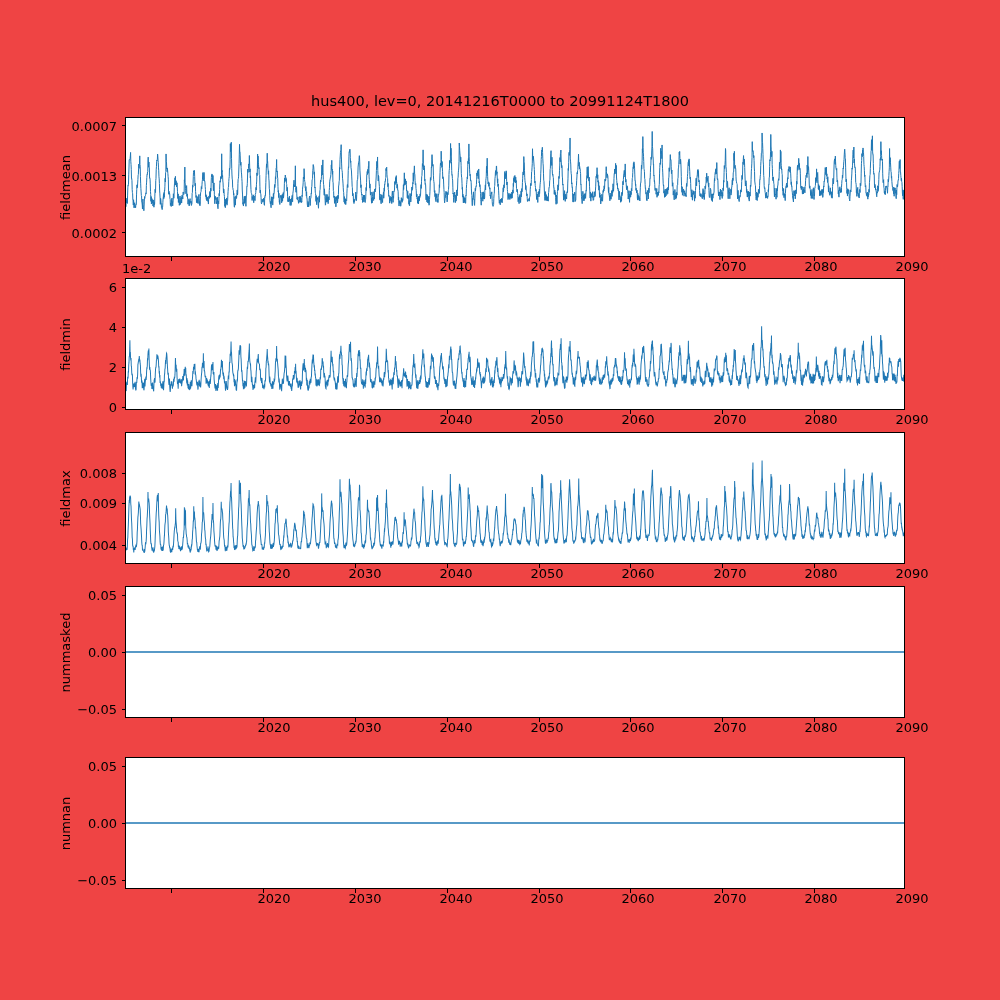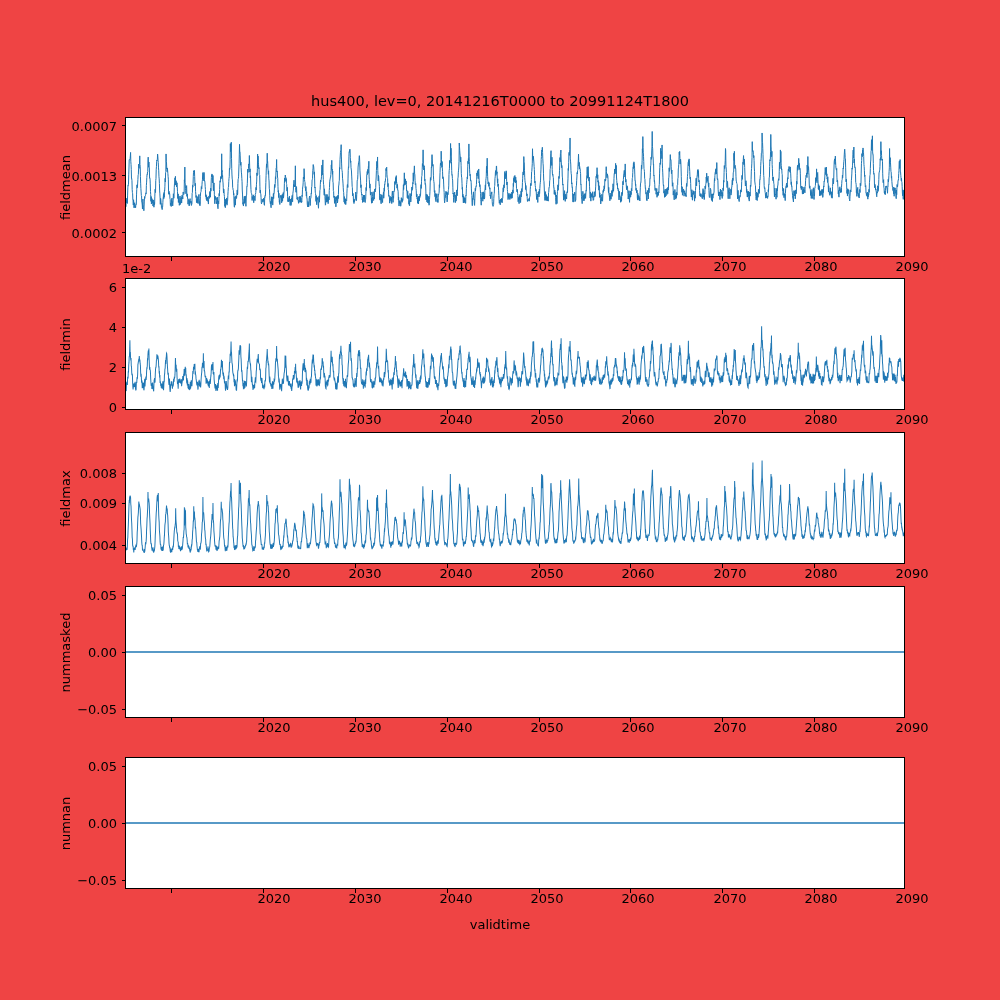--- a/index.html
+++ b/index.html
@@ -175,21 +175,20 @@
   <div class="ytick" style="left:35px; top:873px; width:82px;">−0.05</div>
   <div class="xtick" style="left:246px; top:891px; width:56px;">2020</div>
   <div class="xtick" style="left:337px; top:891px; width:56px;">2030</div>
   <div class="xtick" style="left:428px; top:891px; width:56px;">2040</div>
   <div class="xtick" style="left:519px; top:891px; width:56px;">2050</div>
   <div class="xtick" style="left:610px; top:891px; width:56px;">2060</div>
   <div class="xtick" style="left:702px; top:891px; width:56px;">2070</div>
   <div class="xtick" style="left:793px; top:891px; width:56px;">2080</div>
   <div class="xtick" style="left:884px; top:891px; width:56px;">2090</div>
 
-  <div class="xlabel" style="left:0px; top:917px; width:1000px;">validtime</div>
 
 <div class="tickmark" style="left: 171.282px; top: 257px; width: 1px; height: 3.5px;"></div>
     <div class="tickmark" style="left: 263.112px; top: 257px; width: 1px; height: 3.5px;"></div>
     <div class="tickmark" style="left: 354.941px; top: 257px; width: 1px; height: 3.5px;"></div>
     <div class="tickmark" style="left: 446.771px; top: 257px; width: 1px; height: 3.5px;"></div>
     <div class="tickmark" style="left: 538.6px; top: 257px; width: 1px; height: 3.5px;"></div>
     <div class="tickmark" style="left: 630.43px; top: 257px; width: 1px; height: 3.5px;"></div>
     <div class="tickmark" style="left: 722.259px; top: 257px; width: 1px; height: 3.5px;"></div>
     <div class="tickmark" style="left: 814.089px; top: 257px; width: 1px; height: 3.5px;"></div>
     <div class="tickmark" style="left: 121.5px; top: 125px; width: 3.5px; height: 1px;"></div>

